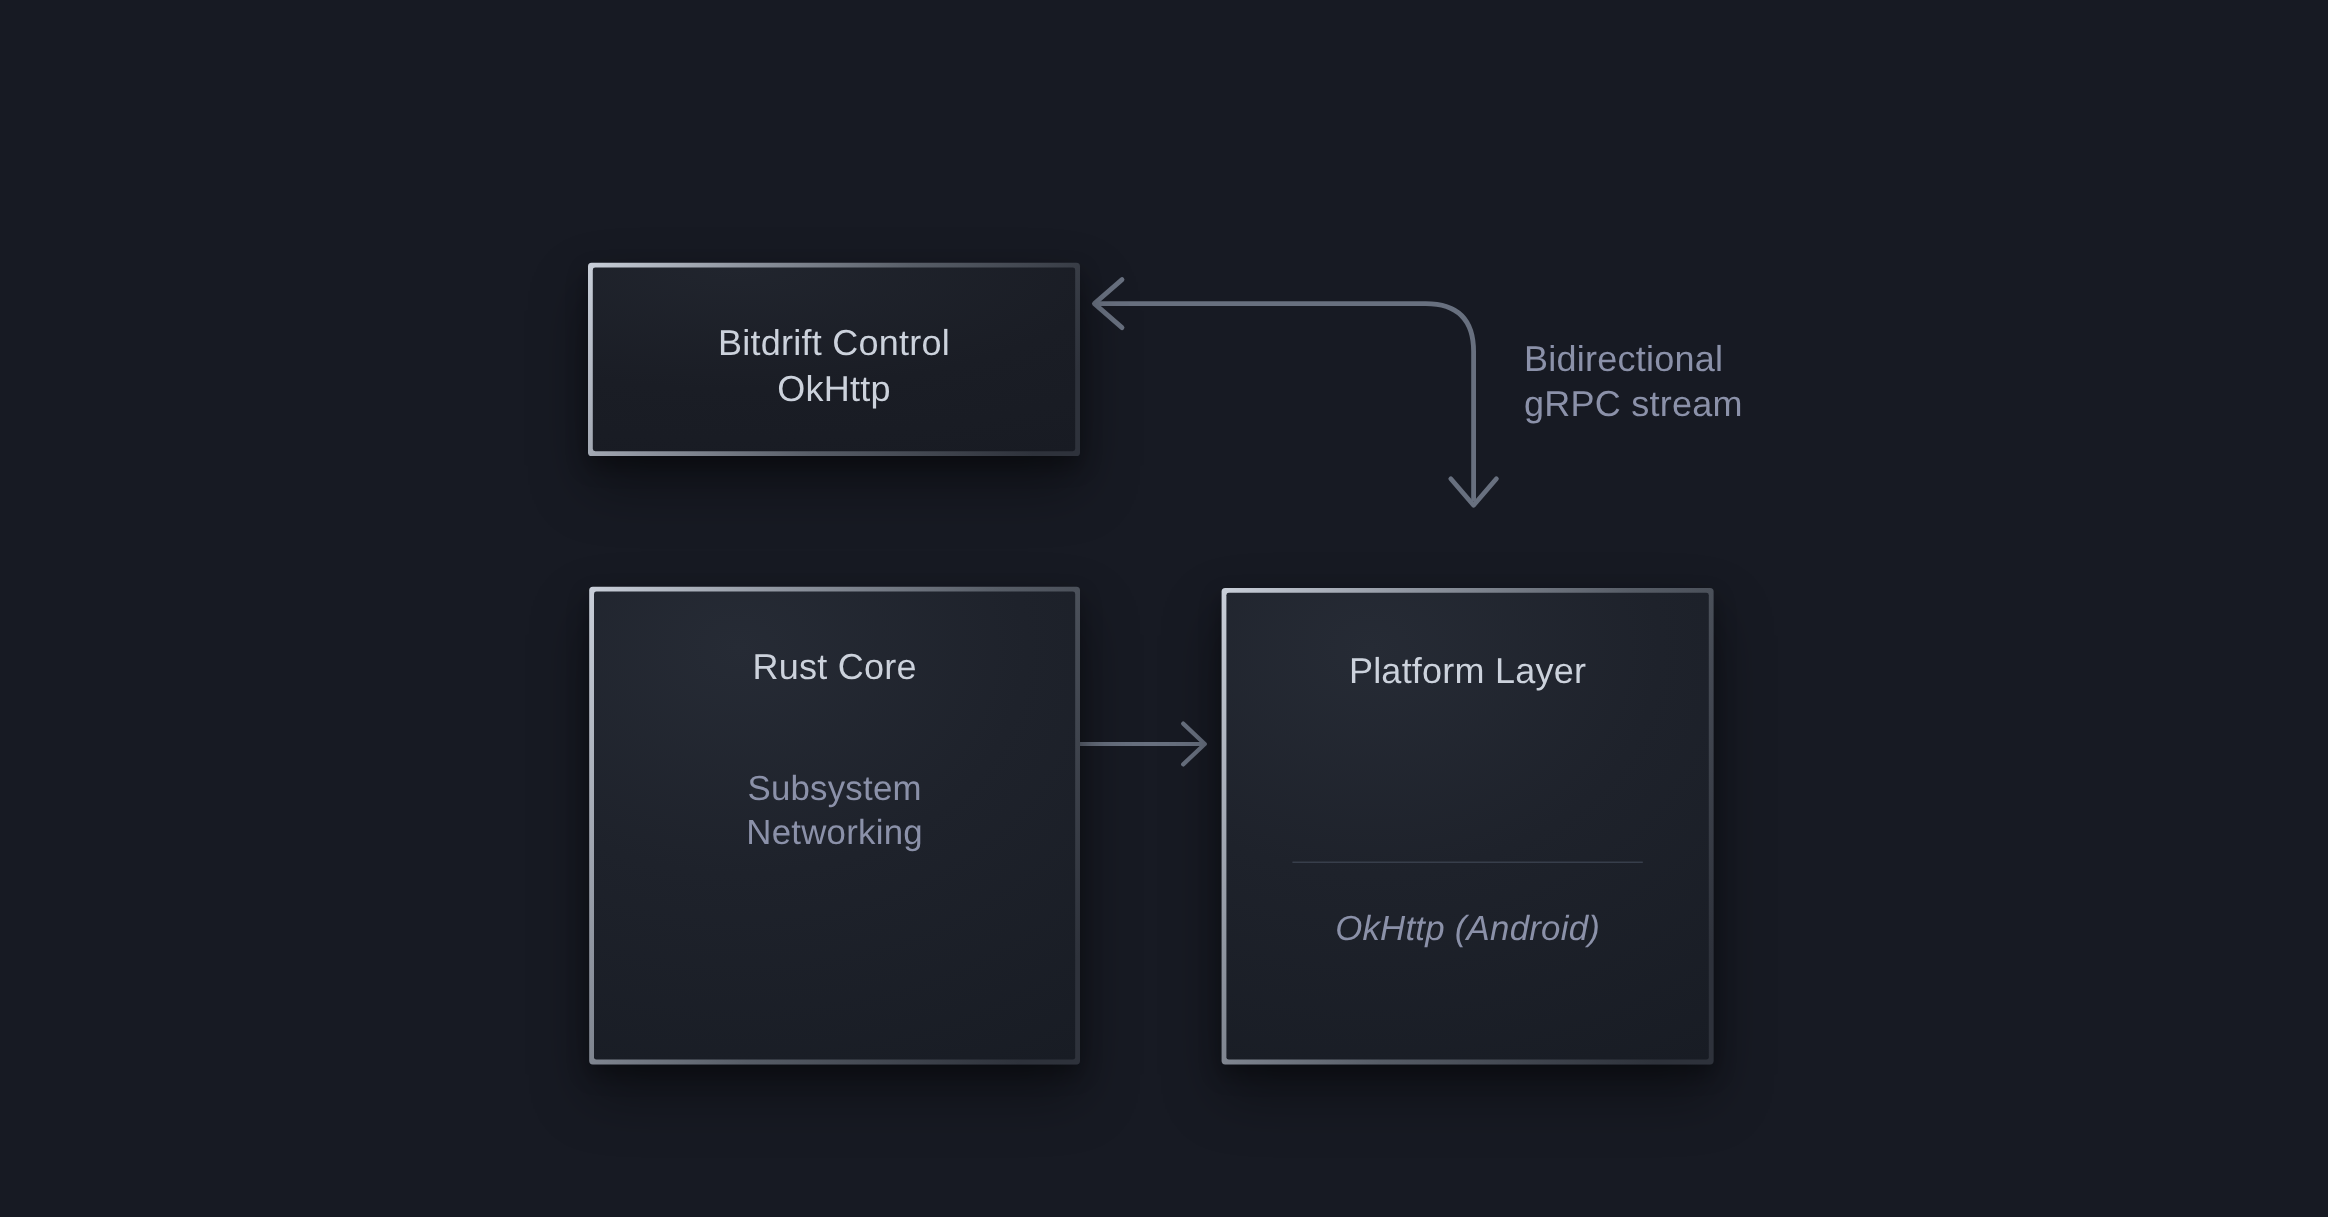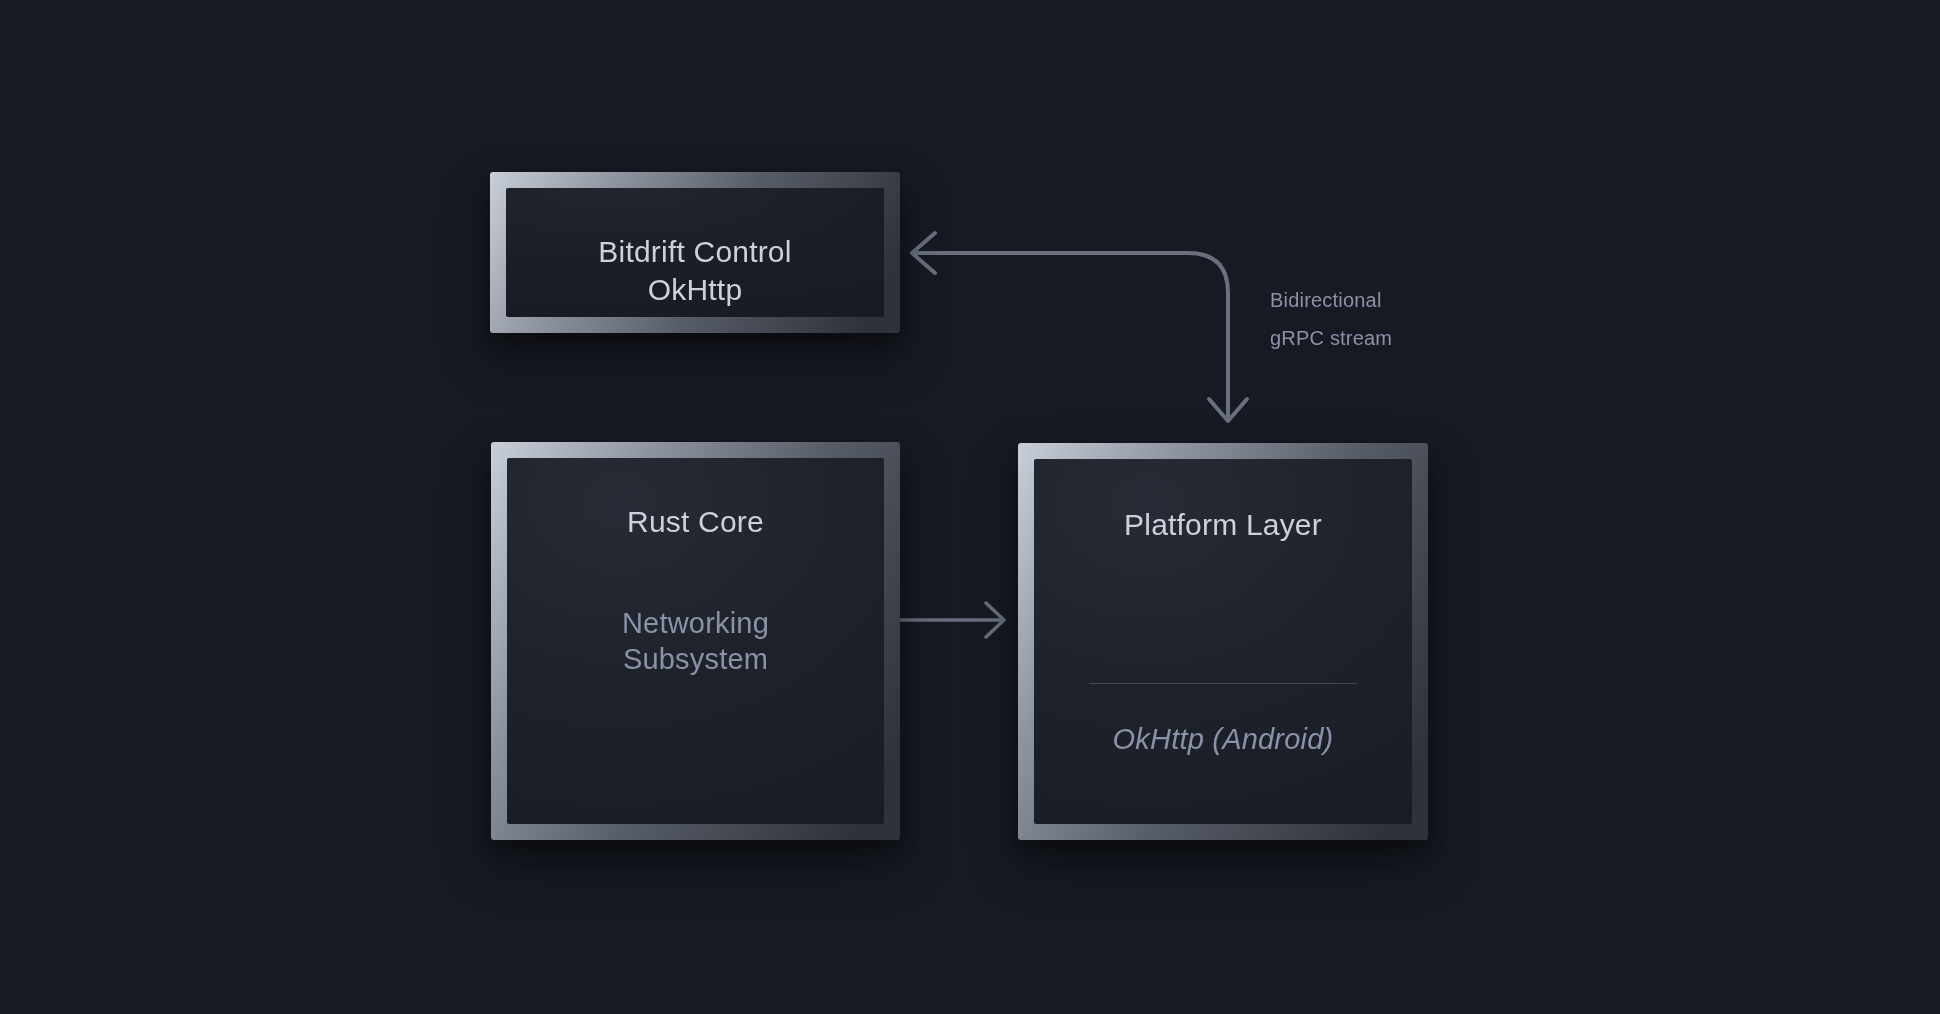--- a/index.html
+++ b/index.html
@@ -17,28 +17,29 @@
   body{
     background:var(--background);
     font-family:"Liberation Sans","DejaVu Sans",sans-serif;
     position:relative;
   }
   .canvas{position:absolute;inset:0;width:1940px;height:1014px;}
 
   
   .gbox{
     position:absolute;
-    padding:16px;
+    padding:4px;
     border-radius:3px;
     background:linear-gradient(118deg,
       var(--border-light) 0%,
       #8f95a0 26%,
       #575d67 55%,
       var(--border-dark) 92%);
     box-shadow:0 24px 48px rgba(0,0,0,.38), 0 8px 18px rgba(0,0,0,.30);
+    margin-top:47px;
   }
   .gbox .inner{
     position:relative;
     width:100%;height:100%;
     border-radius:2px;
     background:
       radial-gradient(130% 105% at 30% 12%, #262b35 0%, var(--box-fill) 46%, #181c24 100%);
   }
   .control{left:490px;top:172px;width:410px;height:161px;}
   .control .inner{
@@ -62,21 +63,21 @@
   .platform .title{top:47px;}
   .platform .ios{top:145px;}
   .platform .divider{
     position:absolute;top:224px;left:55px;right:55px;height:1px;
     background:var(--divider);
   }
   .platform .android{top:261px;font-style:italic;}
 
   .edge-label{
     position:absolute;left:1270px;top:281px;
-    font-size:20px;line-height:38px;font-weight:400;
+    font-size:30px;line-height:38px;font-weight:400;
     color:var(--secondary-text);letter-spacing:.2px;
     white-space:nowrap;
   }
 
   svg.arrows{position:absolute;inset:0;pointer-events:none;}
   .arrow-stroke{
     fill:none;stroke:var(--arrow);
     stroke-linecap:round;stroke-linejoin:round;
   }
   .w4{stroke-width:4px;}
@@ -106,22 +107,22 @@
         <div>Bitdrift Control</div>
         <div>OkHttp</div>
       </div>
     </div>
   </div>
 
   <div class="gbox rust">
     <div class="inner">
       <div class="txt title">Rust Core</div>
       <div class="txt secondary sub">
+        <div>Subsystem</div>
         <div>Networking</div>
-        <div>Subsystem</div>
       </div>
     </div>
   </div>
 
   <div class="gbox platform">
     <div class="inner">
       <div class="txt title">Platform Layer</div>
       <div class="divider"></div>
       <div class="txt secondary android">OkHttp (Android)</div>
     </div>

